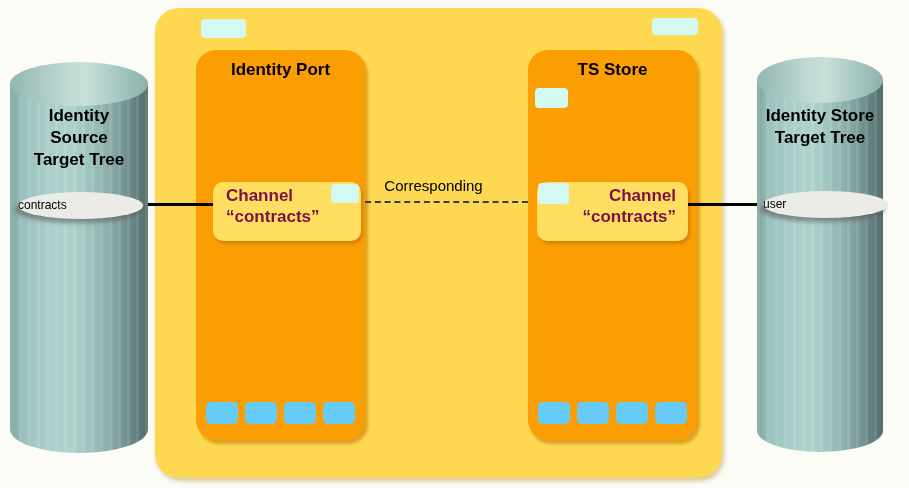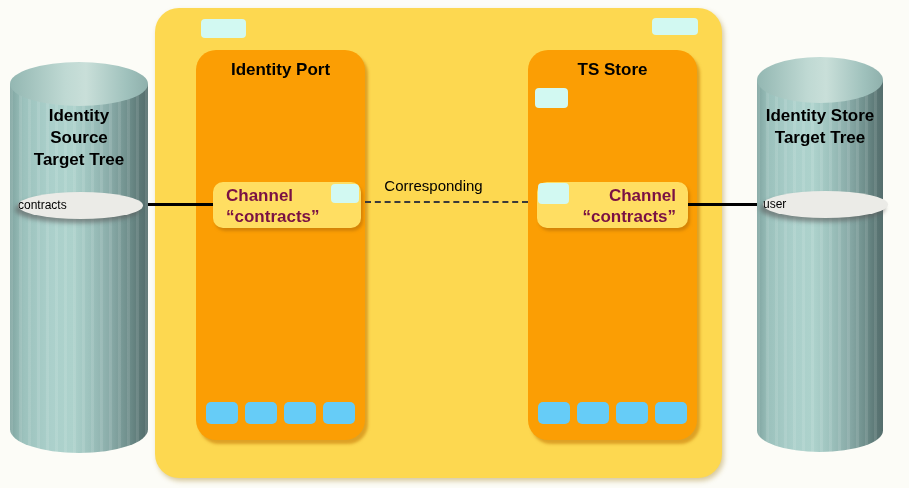--- a/index.html
+++ b/index.html
@@ -33,21 +33,21 @@
   .port-left { left:41px;padding-left:34px; }
   .port-right { left:373px; }
   .port-title {
     position:absolute; top:10px; left:0; width:100%;
     text-align:center; font-weight:bold; font-size:17px;
   }
   .ts-chip { left:7px; top:38px; width:33px; height:20px; }
 
   
   .channel {
-    position:absolute; top:132px; height:46px;
+    position:absolute; top:132px; height:59px;
     background:#FFDE62; border-radius:10px;
     box-shadow:2px 3px 3px rgba(180,110,10,0.55);
     font-weight:bold; font-size:17px; line-height:21px; color:#7A1144;
     padding-top:3px;
   }
   .channel-left { left:17px; width:148px; text-align:left; padding-left:13px; }
   .channel-right { left:9px; width:151px; text-align:right; padding-right:12px; }
   .channel .chip-cr { right:2px; top:2px; width:28px; height:19px; }
   .channel .chip-cl { left:1px; top:1px; width:31px; height:21px; }
 

